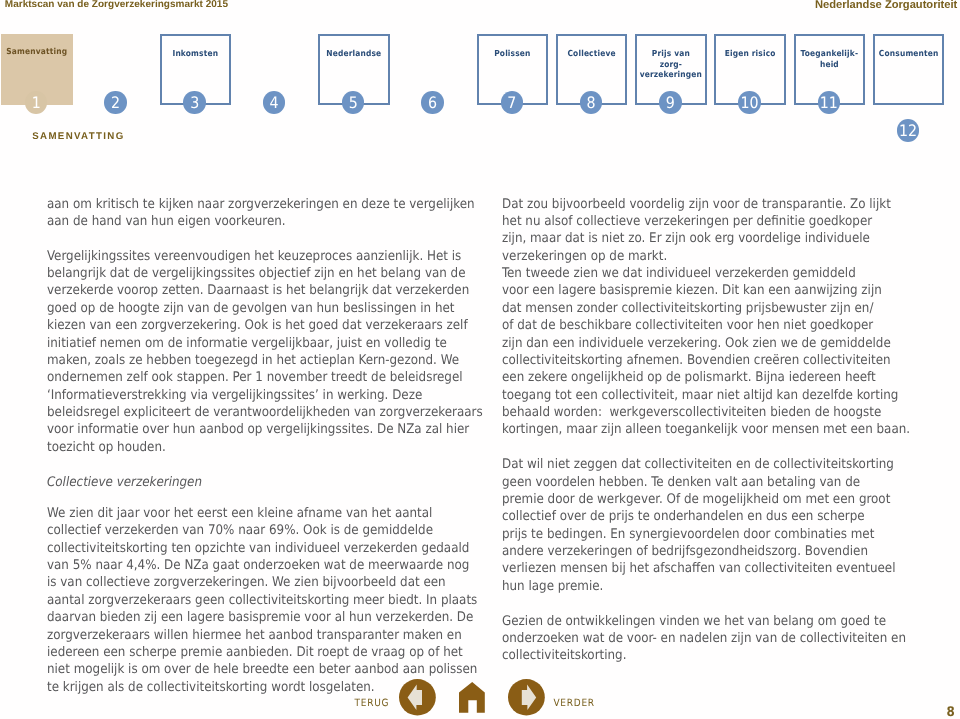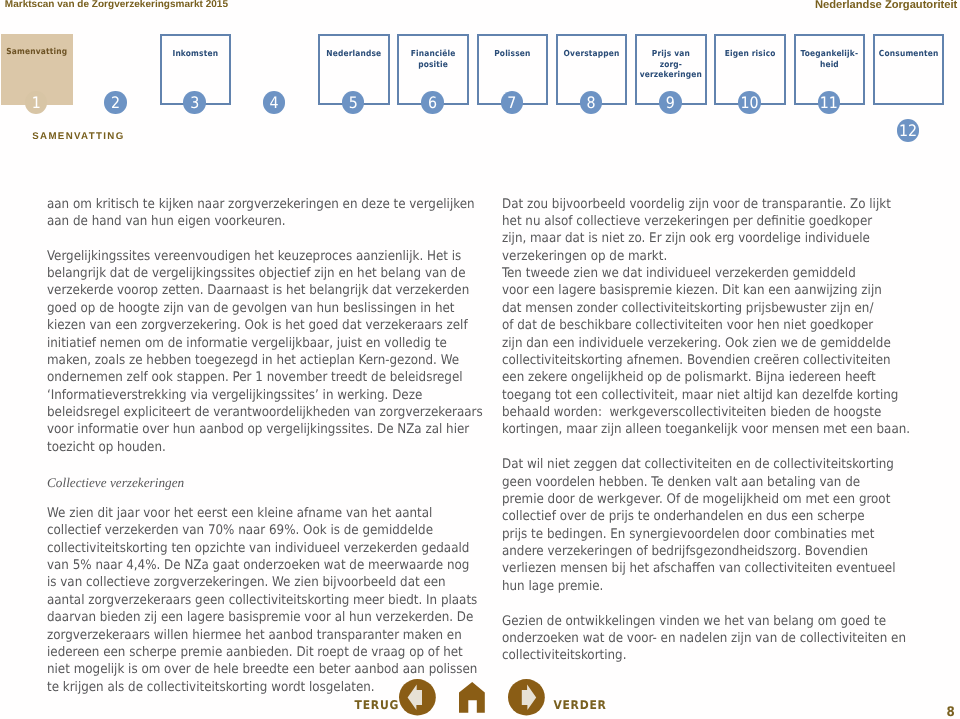--- a/index.html
+++ b/index.html
@@ -17,23 +17,23 @@
   .tab.active .tab-label{color:#6e5426;}
   .circ{position:absolute;width:22.6px;height:22.6px;border-radius:50%;background:#6d93c4;color:#fff;
         font-size:15.8px;text-align:center;line-height:23.8px;font-weight:normal;top:57.5px;}
   .circ.tan{background:#d8c5a5;}
   .kicker{position:absolute;left:32.3px;top:131.2px;font-size:9.7px;font-weight:bold;letter-spacing:1.35px;color:#79601f;font-family:"Liberation Sans",sans-serif;}
   .col{position:absolute;top:181.6px;font-size:13.25px;line-height:17.37px;color:#58585a;}
   .col p{margin:14px;}
   .col p.gap{margin-top:17.37px;}
   .colL{left:33px;width:440px;}
   .colR{left:488px;width:440px;}
-  .ital{font-style:italic;font-family:Liberation Serif, serif;}
+  .ital{font-style:italic;}
   .nav{position:absolute;left:0;top:680px;width:960px;height:36px;}
-  .navlabel{position:absolute;font-size:12px;font-weight:bold;color:#79601f;letter-spacing:0.75px;top:18.3px;}
+  .navlabel{position:absolute;font-size:10px;font-weight:normal;color:#79601f;letter-spacing:0.75px;top:18.3px;}
   .navbtn{position:absolute;line-height:0;}
   .col p{white-space:nowrap;}
   .pagenum{position:absolute;right:5.2px;top:705.5px;color:#79601f;font-size:13.2px;font-weight:bold;line-height:13px;}
 </style>
 </head>
 <body>
 
 <div class="hdr-title">Marktscan van de Zorgverzekeringsmarkt 2015</div>
 <div class="hdr-right">Nederlandse Zorgautoriteit</div>
 
@@ -45,30 +45,27 @@
     <div class="circ" style="left: 104.2px;">2</div>
     <div class="tab inactive" style="left: 159.5px;">
       <div class="tab-label">Inkomsten</div>
     </div>
     <div class="circ" style="left: 183.4px;">3</div>
     <div class="circ" style="left: 262.7px;">4</div>
     <div class="tab inactive" style="left: 318px;">
       <div class="tab-label">Nederlandse</div>
     </div>
     <div class="circ" style="left: 341.9px;">5</div>
-    <div class="tab inactive" style="left: 397.3px;">
-      <div class="tab-label">Financiële<br>positie</div>
-    </div>
     <div class="circ" style="left: 421.2px;">6</div>
     <div class="tab inactive" style="left: 476.6px;">
       <div class="tab-label">Polissen</div>
     </div>
     <div class="circ" style="left: 500.5px;">7</div>
     <div class="tab inactive" style="left: 555.8px;">
-      <div class="tab-label">Overstappen</div>
+      <div class="tab-label">Collectieve</div>
     </div>
     <div class="circ" style="left: 579.7px;">8</div>
     <div class="tab inactive" style="left: 635.1px;">
       <div class="tab-label">Prijs van<br>zorg-<br>verzekeringen</div>
     </div>
     <div class="circ" style="left: 659px;">9</div>
     <div class="tab inactive" style="left: 714.3px;">
       <div class="tab-label">Eigen risico</div>
     </div>
     <div class="circ" style="left: 738.2px;">10</div>

